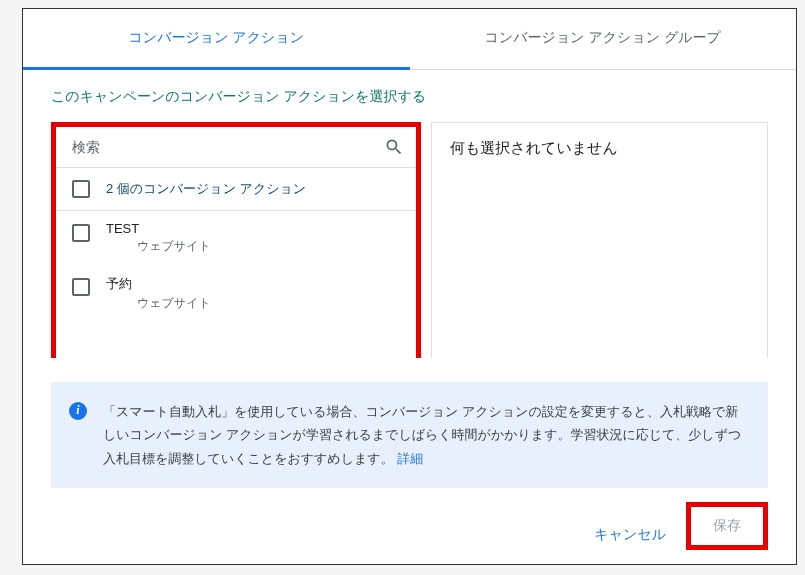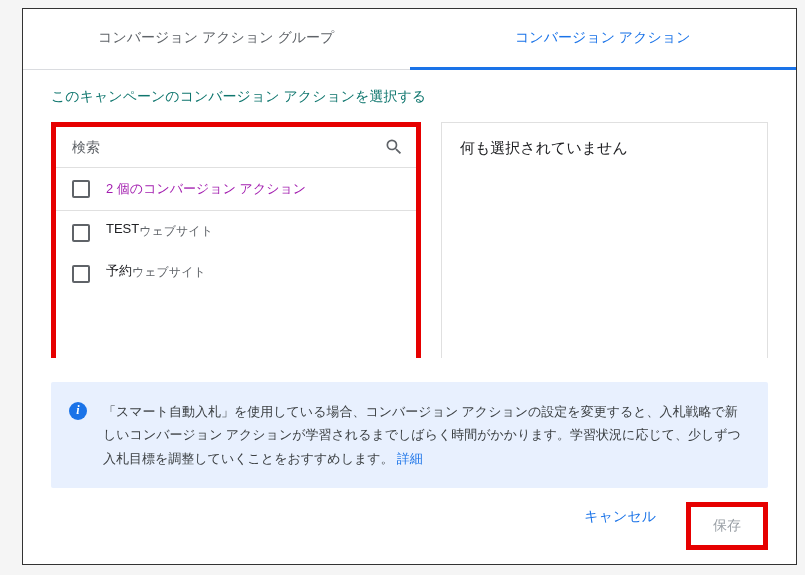--- a/index.html
+++ b/index.html
@@ -43,21 +43,21 @@
       flex: 1;
       overflow: auto;
     }
     .headline {
       font-size: 14px;
       color: #0f766e;
       margin-bottom: 16px;
     }
     .twocol {
       display: flex;
-      gap: 20px;
+      gap: 10px;
     }
     .left-box {
       position: relative;
       border: 5px solid #e60000;
       width: 370px;
       height: 250px;
       background: #fff;
     }
     .search-row {
       display: flex;
@@ -81,30 +81,30 @@
       border-bottom: 1px solid #e0e0e0;
     }
     .checkbox {
       width: 18px;
       height: 18px;
       border: 2px solid #5f6368;
       border-radius: 2px;
       margin-right: 16px;
       flex-shrink: 0;
     }
-    .headrow-label { font-size: 13px; color: #a21caf; }
+    .headrow-label { font-size: 13px; color: #0c4a6e; }
     .itemrow {
       display: flex;
       align-items: flex-start;
       padding: 10px 16px;
     }
     .itemrow .checkbox { margin-top: 3px; }
-    .itemtext { display: flex; flex-direction: row; }
+    .itemtext { display: flex; flex-direction: column; }
     .item-name { font-size: 13px; color: #202124; }
-    .item-sub { font-size: 12px; color: #5f6368; margin-top: 2px; }
+    .item-sub { font-size: 12px; color: #5f6368; margin-top: 2px; margin-left: 31px; }
     .right-box {
       flex: 1;
       border: 1px solid #e0e0e0;
       height: 250px;
       padding: 16px 18px;
       font-size: 15px;
       color: #202124;
     }
     .infobox {
       margin: 24px 28px 0 28px;
@@ -128,29 +128,28 @@
       justify-content: center;
       flex-shrink: 0;
       margin-top: 2px;
       font-style: italic;
       font-family: Georgia, serif;
     }
     .info-text {
       font-size: 13px;
       color: #3c4043;
       line-height: 1.8;
-      font-family: Liberation Serif, serif;
     }
     .info-link { color: #1a73e8; cursor: pointer; }
     .footer {
       display: flex;
       justify-content: flex-end;
-      align-items: flex-start;
+      align-items: flex-end;
       padding: 14px 28px 14px 14px;
-      gap: 22px;
+      gap: 12px;
     }
     .btn-cancel {
       color: #1a73e8;
       font-size: 14px;
       background: none;
       border: none;
       cursor: pointer;
       padding: 6px 8px;
     }
     .save-wrap {
@@ -165,22 +164,22 @@
       cursor: pointer;
       padding: 6px 12px;
     }
   </style>
 </head>
 <body>
 
 <div class="dialog">
 
   <div class="tabs">
+    <div class="tab active">コンバージョン アクション</div>
     <div class="tab">コンバージョン アクション グループ</div>
-    <div class="tab active">コンバージョン アクション</div>
   </div>
 
   <div class="content">
     <div class="headline">このキャンペーンのコンバージョン アクションを選択する</div>
 
     <div class="twocol">
 
       <div class="left-box">
         <div class="search-row">
           <input class="search-input" placeholder="検索" style="">

